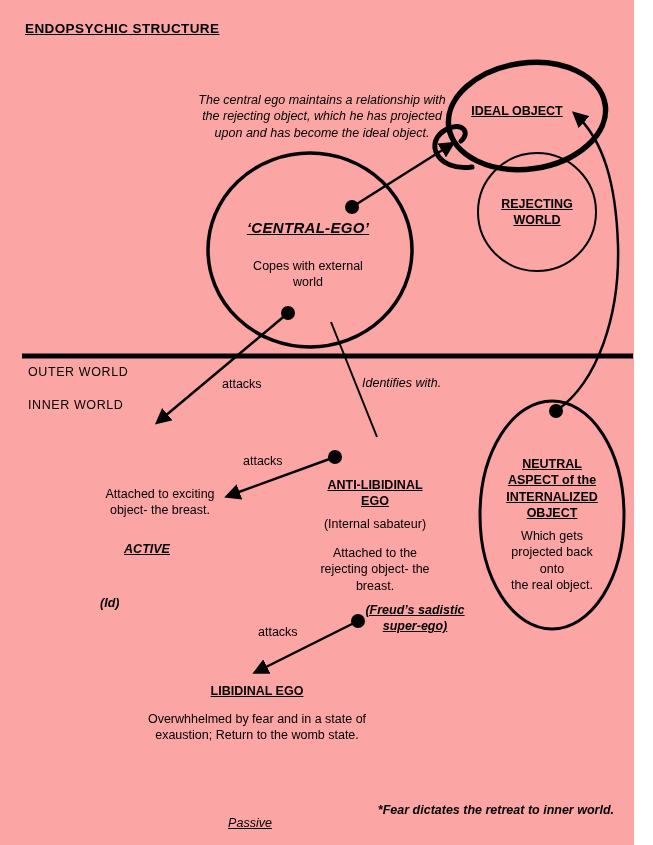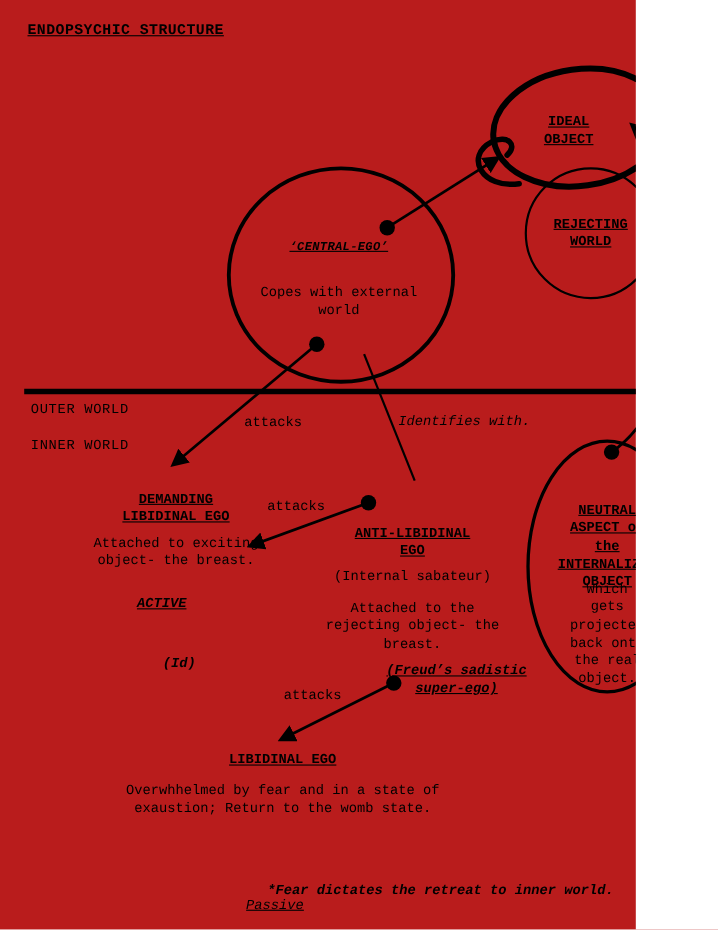--- a/index.html
+++ b/index.html
@@ -1,38 +1,38 @@
 <!DOCTYPE html>
 <html><head>
 <meta charset="utf-8">
 <style>
   html,body{margin:0;padding:0;background:#fff;}
   .page{
     position:relative;
-    width:578px;height:845px;
-    background:#b91c1c;
-    font-family:Liberation Mono, monospace;
+    width:634px;height:845px;
+    background:#fca5a5;
+    font-family:Liberation Sans, sans-serif;
     color:#000;
     overflow:hidden;
   }
   svg.canvas{position:absolute;left:0;top:0;z-index:0;}
   .lbl{
     position:absolute;
     z-index:1;
     white-space:pre-line;
     font-size:12.5px;
     line-height:1.3;
     color:#000;
   }
   .c{transform:translateX(-50%);text-align:center;}
   .b{font-weight:bold;}
   .i{font-style:italic;}
   .u{text-decoration:underline;}
   .title{font-size:13.5px;letter-spacing:.4px;}
-  .ego-title{font-size:11px;letter-spacing:.3px;}
+  .ego-title{font-size:15px;letter-spacing:.3px;}
   .world{letter-spacing:.6px;margin-top:28px;}
   .footnote{text-align:center;}
 </style>
 </head>
 <body>
 
 <div class="page">
 
   <svg class="canvas" width="653" height="845" viewBox="0 0 653 845">
     <defs>
@@ -65,48 +65,49 @@
 
     <circle cx="358" cy="621" r="7" fill="#000"></circle>
     <line x1="358" y1="621" x2="256" y2="672" stroke="#000" stroke-width="2.5" marker-end="url(#ah)"></line>
 
     <circle cx="556" cy="411" r="7" fill="#000"></circle>
     <path d="M 556 411 C 598 382, 620 315, 618 245 C 616 185, 604 140, 575 114" fill="none" stroke="#000" stroke-width="2.5" marker-end="url(#ah)"></path>
   </svg>
 
   <div class="lbl b u title" style="left:25px;top:20px;">ENDOPSYCHIC STRUCTURE</div>
 
+  <div class="lbl i c" style="left:322px;top:92px;">The central ego maintains a relationship with
+the rejecting object, which he has projected
+upon and has become the ideal object.</div>
 
   <div class="lbl b u c" style="left:517px;top:103px;">IDEAL OBJECT</div>
 
   <div class="lbl b u c" style="left:537px;top:196px;">REJECTING
 WORLD</div>
 
   <div class="lbl b i u c ego-title" style="left:308px;top:218px;">‘CENTRAL-EGO’</div>
 
   <div class="lbl c" style="left:308px;top:258px;">Copes with external
 world</div>
 
   <div class="lbl world" style="left:28px;top:336px;">OUTER WORLD</div>
 
   <div class="lbl world" style="left:28px;top:369px;">INNER WORLD</div>
 
   <div class="lbl" style="left:222px;top:376px;">attacks</div>
 
   <div class="lbl i" style="left:362px;top:375px;">Identifies with.</div>
 
-  <div class="lbl b u c" style="left:160px;top:446px;">DEMANDING
-LIBIDINAL EGO</div>
 
   <div class="lbl c" style="left:160px;top:486px;">Attached to exciting
 object- the breast.</div>
 
   <div class="lbl b i u c" style="left:147px;top:541px;">ACTIVE</div>
 
-  <div class="lbl b i" style="left:100px;top:595px;margin-left:48px;">(Id)</div>
+  <div class="lbl b i" style="left:100px;top:595px;">(Id)</div>
 
   <div class="lbl" style="left:243px;top:453px;">attacks</div>
 
   <div class="lbl b u c" style="left:375px;top:477px;">ANTI-LIBIDINAL
 EGO</div>
 
   <div class="lbl c" style="left:375px;top:516px;">(Internal sabateur)</div>
 
   <div class="lbl b i u c" style="left:415px;top:602px;">(Freud’s sadistic
 super-ego)</div>

